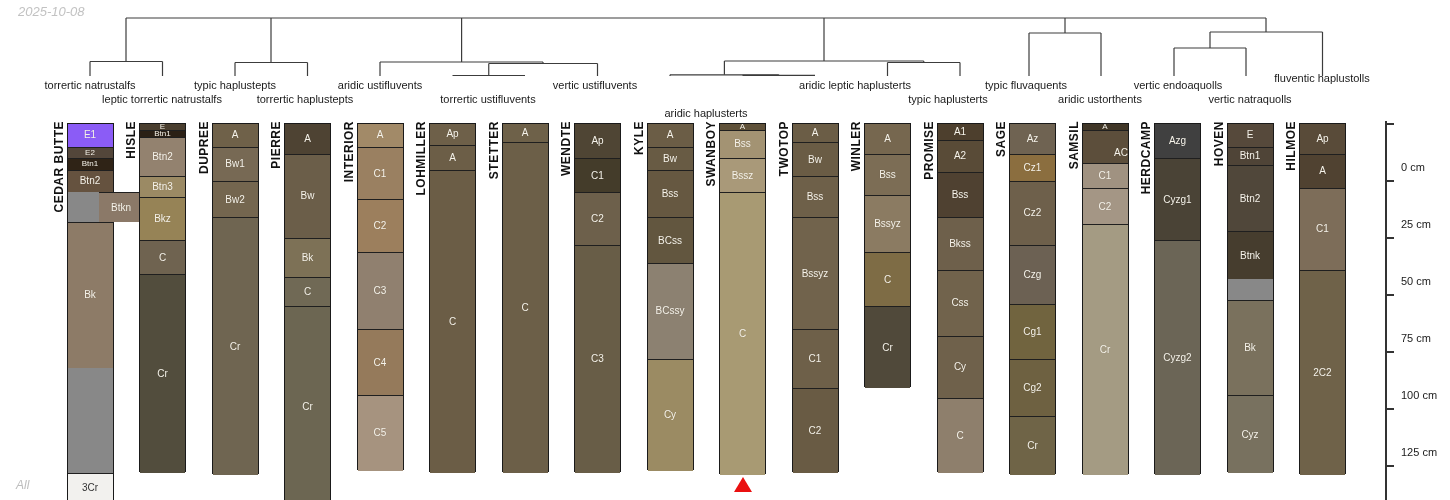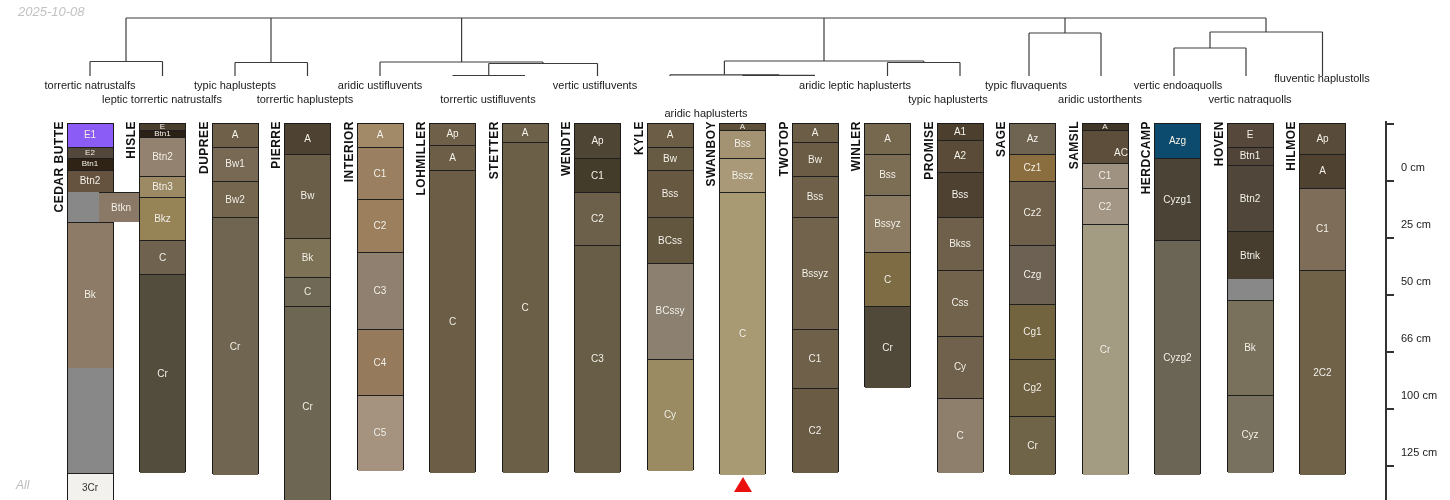--- a/index.html
+++ b/index.html
@@ -390,21 +390,21 @@
         </div>
         <div class="horizon" style="top: 63.84px; height: 36.48px; background: rgb(164, 150, 133);">
           <span class="hz-label">C2</span>
         </div>
         <div class="horizon" style="top: 100.32px; height: 250.8px; background: rgb(164, 155, 131);">
           <span class="hz-label">Cr</span>
         </div>
       </div>
       <div class="profile-name" style="left: 1066.5px; top: 118px;"><span>SAMSIL</span></div>
       <div class="profile-col" style="left: 1154px; top: 123px; width: 47px; height: 351.12px;">
-        <div class="horizon" style="top: 0px; height: 34.2px; background: #0c4a6e; text-align: right;">
+        <div class="horizon" style="top: 0px; height: 34.2px; background: #404040; text-align: right;">
           <span class="hz-label">Azg</span>
         </div>
         <div class="horizon" style="top: 34.2px; height: 82.08px; background: rgb(74, 67, 54);">
           <span class="hz-label">Cyzg1</span>
         </div>
         <div class="horizon" style="top: 116.28px; height: 234.84px; background: rgb(107, 101, 86);">
           <span class="hz-label">Cyzg2</span>
         </div>
       </div>
       <div class="profile-name" style="left: 1139px; top: 118px;"><span>HERDCAMP</span></div>
@@ -447,21 +447,21 @@
     </div>
   <div id="axis">
       <div class="axis-line" style="left: 1385px; top: 121px; height: 379px;"></div>
       <div class="axis-tick" style="left: 1385px; top: 123px; width: 9px;"></div>
       <div class="axis-tick-label" style="left: 1401px; top: 124px;">0 cm</div>
       <div class="axis-tick" style="left: 1385px; top: 180px; width: 9px;"></div>
       <div class="axis-tick-label" style="left: 1401px; top: 181px;">25 cm</div>
       <div class="axis-tick" style="left: 1385px; top: 237px; width: 9px;"></div>
       <div class="axis-tick-label" style="left: 1401px; top: 238px;">50 cm</div>
       <div class="axis-tick" style="left: 1385px; top: 294px; width: 9px;"></div>
-      <div class="axis-tick-label" style="left: 1401px; top: 295px;">66 cm</div>
+      <div class="axis-tick-label" style="left: 1401px; top: 295px;">75 cm</div>
       <div class="axis-tick" style="left: 1385px; top: 351px; width: 9px;"></div>
       <div class="axis-tick-label" style="left: 1401px; top: 352px;">100 cm</div>
       <div class="axis-tick" style="left: 1385px; top: 408px; width: 9px;"></div>
       <div class="axis-tick-label" style="left: 1401px; top: 409px;">125 cm</div>
       <div class="axis-tick" style="left: 1385px; top: 465px; width: 9px;"></div>
       <div class="axis-tick-label" style="left: 1401px; top: 466px;">150 cm</div>
     </div>
   <div id="marker">
       <div class="marker-triangle" style="left: 742.5px; top: 477px; border-bottom: 15px solid rgb(234, 16, 16);"></div>
     </div>

